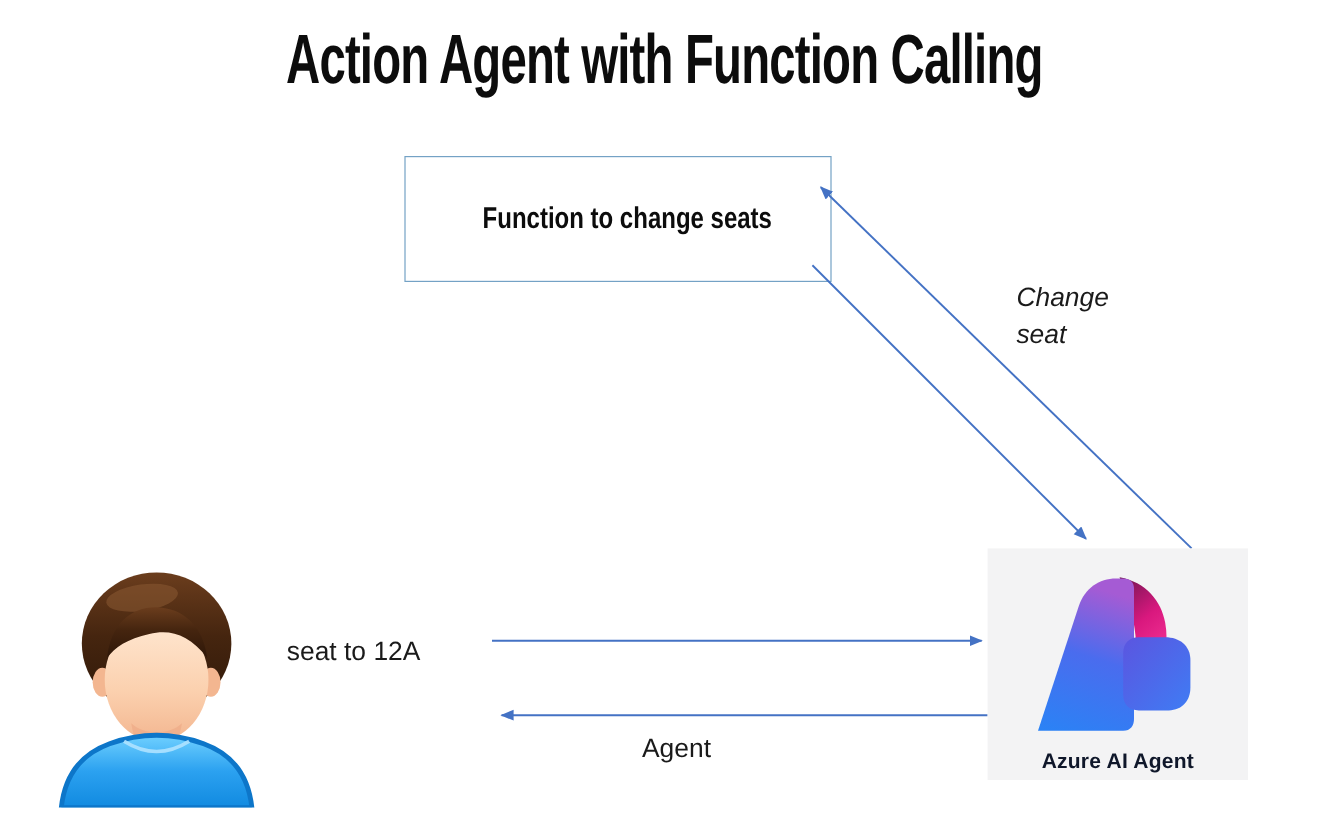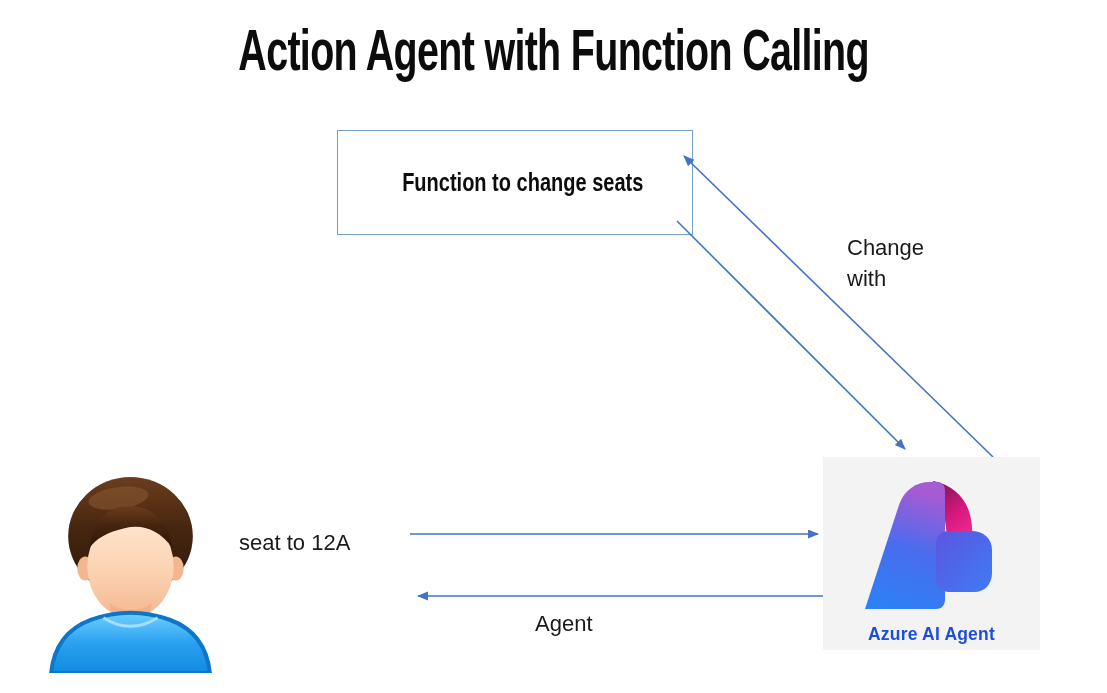--- a/index.html
+++ b/index.html
@@ -22,32 +22,32 @@
   }
   .function-box .box-label{
     display:inline-block;font-size:25px;font-weight:700;color:#0c0c0c;
     transform:scaleX(0.8);transform-origin:center;white-space:nowrap;
   }
   svg.arrows{position:absolute;left:0;top:0;width:1107px;height:693px;}
   .edge-label{
     position:absolute;font-size:22px;line-height:31px;color:#1a1a1a;
     white-space:nowrap;
   }
-  .lbl-change-seat{left:847px;top:232px;}
+  .lbl-change-seat{left:847px;top:232px;font-style:italic;}
   .lbl-user-request{left:239px;top:527px;}
   .lbl-done{left:535px;top:608px;}
   .person{position:absolute;left:44px;top:474px;width:173px;height:199px;}
   .agent-tile{
     position:absolute;left:823px;top:457px;width:217px;height:193px;
     background:#f3f3f4;
   }
   .agent-tile svg{position:absolute;left:34px;top:12px;}
   .agent-caption{
     position:absolute;bottom:5px;left:0;width:100%;text-align:center;
-    font-size:17.5px;font-weight:700;color:#1d4ed8;letter-spacing:0.2px;
+    font-size:17.5px;font-weight:700;color:#0f172a;letter-spacing:0.2px;
   }
 </style>
 </head>
 <body>
 
 <div class="canvas">
 
   <div class="title">
     <span>Action Agent with Function Calling</span>
   </div>
@@ -63,21 +63,21 @@
       </marker>
     </defs>
     <line x1="993" y1="457" x2="684" y2="156" stroke="#4472c4" stroke-width="1.6" marker-end="url(#ah)"></line>
     <line x1="677" y1="221" x2="905" y2="449" stroke="#4472c4" stroke-width="1.6" marker-end="url(#ah)"></line>
     <line x1="410" y1="534" x2="818" y2="534" stroke="#4472c4" stroke-width="1.6" marker-end="url(#ah)"></line>
     <line x1="823" y1="596" x2="418" y2="596" stroke="#4472c4" stroke-width="1.6" marker-end="url(#ah)"></line>
   </svg>
 
   <div class="edge-label lbl-change-seat">
     <span style="display:block">Change</span>
-    <span style="display:block">with</span>
+    <span style="display:block">seat</span>
   </div>
 
   <div class="edge-label lbl-user-request">
     <span style="display:block">seat to 12A</span>
   </div>
 
   <div class="edge-label lbl-done">Agent</div>
 
   <svg class="person" viewBox="0 0 170 198">
     <defs>

